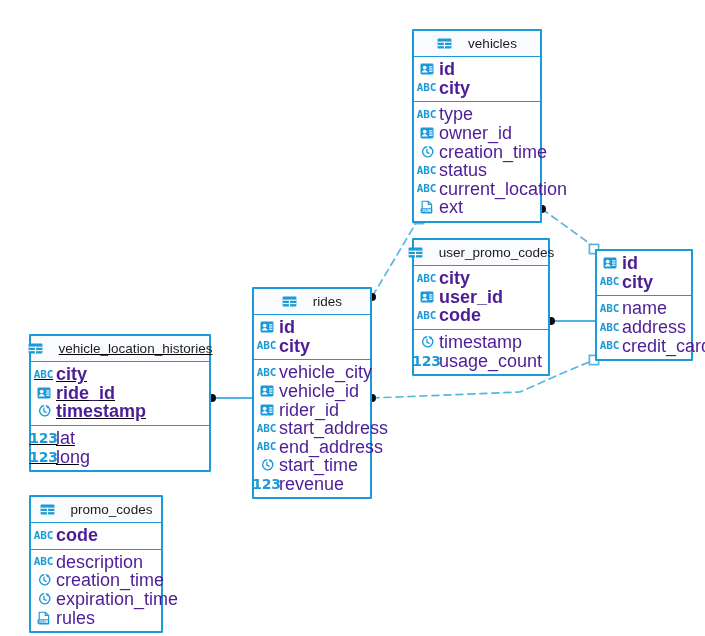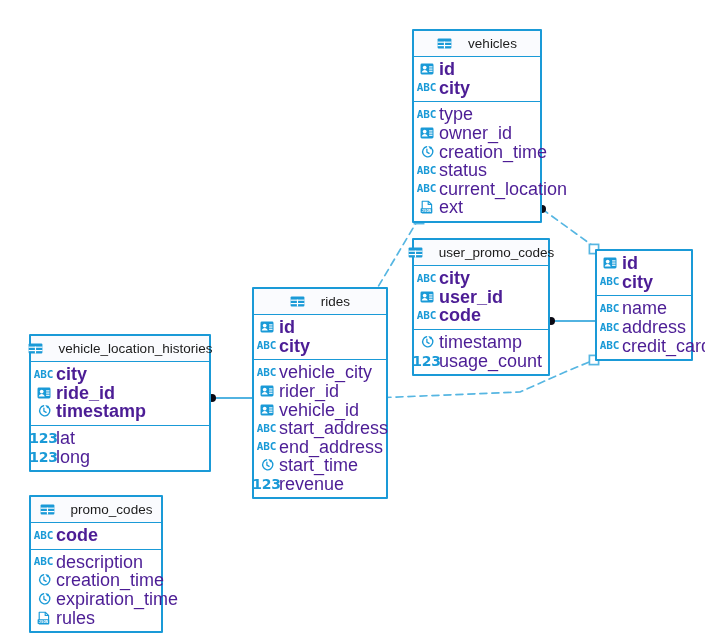--- a/index.html
+++ b/index.html
@@ -315,21 +315,21 @@
             <span class="field-name">address</span>
           </div>
           <div class="field">
             <span class="tico">
               <span class="abc-glyph">ABC</span>
             </span>
             <span class="field-name">credit_card</span>
           </div>
         </div>
       </div>
-      <div class="entity" style="left: 252px; top: 287px; width: 136px;">
+      <div class="entity" style="left: 252px; top: 287px; width: 120px;">
         <div class="entity-header">
           <span class="tico">
             <svg width="15" height="15" viewBox="0 0 15 15">
               <rect x="0.6" y="2.4" width="13.8" height="10.2" rx="1.1" fill="#1a9ad7"></rect>
               <rect x="0.6" y="5.6" width="13.8" height="1.15" fill="#fff"></rect>
               <rect x="0.6" y="9.0" width="13.8" height="1.15" fill="#fff"></rect>
               <rect x="6.9" y="5.6" width="1.15" height="7.0" fill="#fff"></rect>
             </svg>
           </span>
           <span class="entity-title">rides</span>
@@ -366,34 +366,34 @@
             <span class="tico">
               <svg width="14" height="14" viewBox="0 0 14 14">
                 <rect x="0.5" y="1.5" width="13" height="11" rx="1.4" fill="#1a9ad7"></rect>
                 <circle cx="4.7" cy="5.6" r="1.85" fill="#fff"></circle>
                 <path d="M1.7 10.6c0.35-1.75 1.6-2.6 3-2.6s2.65 0.85 3 2.6z" fill="#fff"></path>
                 <rect x="9.1" y="4.3" width="3.4" height="1.15" fill="#fff"></rect>
                 <rect x="9.1" y="6.5" width="3.4" height="1.15" fill="#fff"></rect>
                 <rect x="9.1" y="8.7" width="3.4" height="1.15" fill="#fff"></rect>
               </svg>
             </span>
+            <span class="field-name">vehicle_id</span>
+          </div>
+          <div class="field">
+            <span class="tico">
+              <svg width="14" height="14" viewBox="0 0 14 14">
+                <rect x="0.5" y="1.5" width="13" height="11" rx="1.4" fill="#1a9ad7"></rect>
+                <circle cx="4.7" cy="5.6" r="1.85" fill="#fff"></circle>
+                <path d="M1.7 10.6c0.35-1.75 1.6-2.6 3-2.6s2.65 0.85 3 2.6z" fill="#fff"></path>
+                <rect x="9.1" y="4.3" width="3.4" height="1.15" fill="#fff"></rect>
+                <rect x="9.1" y="6.5" width="3.4" height="1.15" fill="#fff"></rect>
+                <rect x="9.1" y="8.7" width="3.4" height="1.15" fill="#fff"></rect>
+              </svg>
+            </span>
             <span class="field-name">rider_id</span>
-          </div>
-          <div class="field">
-            <span class="tico">
-              <svg width="14" height="14" viewBox="0 0 14 14">
-                <rect x="0.5" y="1.5" width="13" height="11" rx="1.4" fill="#1a9ad7"></rect>
-                <circle cx="4.7" cy="5.6" r="1.85" fill="#fff"></circle>
-                <path d="M1.7 10.6c0.35-1.75 1.6-2.6 3-2.6s2.65 0.85 3 2.6z" fill="#fff"></path>
-                <rect x="9.1" y="4.3" width="3.4" height="1.15" fill="#fff"></rect>
-                <rect x="9.1" y="6.5" width="3.4" height="1.15" fill="#fff"></rect>
-                <rect x="9.1" y="8.7" width="3.4" height="1.15" fill="#fff"></rect>
-              </svg>
-            </span>
-            <span class="field-name">vehicle_id</span>
           </div>
           <div class="field">
             <span class="tico">
               <span class="abc-glyph">ABC</span>
             </span>
             <span class="field-name">start_address</span>
           </div>
           <div class="field">
             <span class="tico">
               <span class="abc-glyph">ABC</span>
@@ -411,21 +411,21 @@
             <span class="field-name">start_time</span>
           </div>
           <div class="field">
             <span class="tico">
               <span class="num-glyph">123</span>
             </span>
             <span class="field-name">revenue</span>
           </div>
         </div>
       </div>
-      <div class="entity" style="left: 29px; top: 334px; width: 182px;">
+      <div class="entity" style="left: 29px; top: 334px; width: 182px; text-decoration: underline;">
         <div class="entity-header">
           <span class="tico">
             <svg width="15" height="15" viewBox="0 0 15 15">
               <rect x="0.6" y="2.4" width="13.8" height="10.2" rx="1.1" fill="#1a9ad7"></rect>
               <rect x="0.6" y="5.6" width="13.8" height="1.15" fill="#fff"></rect>
               <rect x="0.6" y="9.0" width="13.8" height="1.15" fill="#fff"></rect>
               <rect x="6.9" y="5.6" width="1.15" height="7.0" fill="#fff"></rect>
             </svg>
           </span>
           <span class="entity-title">vehicle_location_histories</span>

